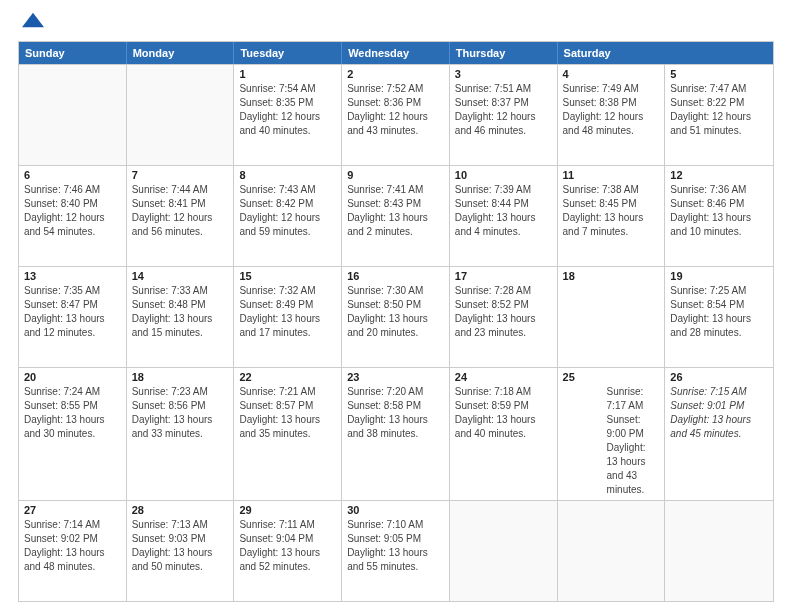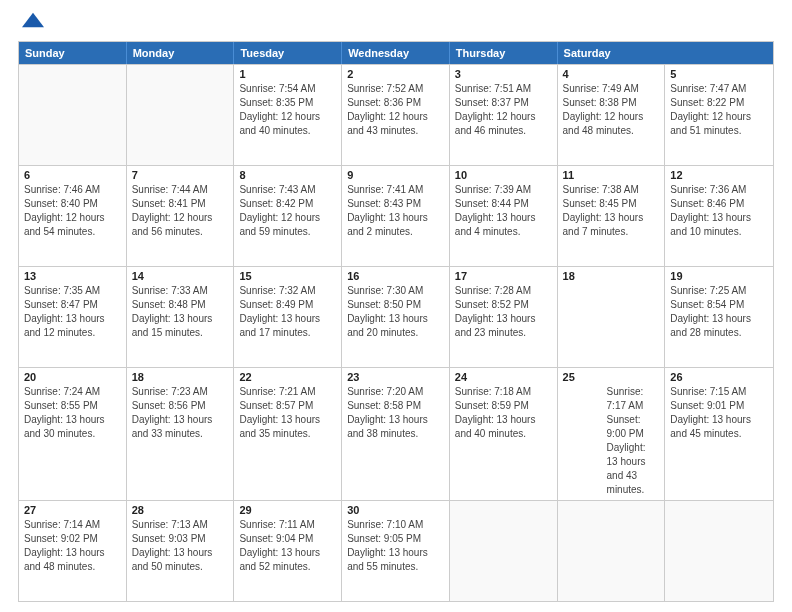--- a/index.html
+++ b/index.html
@@ -295,21 +295,21 @@
 Daylight: 13 hours and 40 minutes.</div>
           </div>
           <div class="cal-cell">
             <div class="day-number">25</div>
             <div class="day-info" style="white-space: pre-line; margin-left: 44px;">Sunrise: 7:17 AM
 Sunset: 9:00 PM
 Daylight: 13 hours and 43 minutes.</div>
           </div>
           <div class="cal-cell">
             <div class="day-number">26</div>
-            <div class="day-info" style="white-space: pre-line;">Sunrise: 7:15 AM
+            <div class="day-info" style="white-space: pre-line; font-style: italic;">Sunrise: 7:15 AM
 Sunset: 9:01 PM
 Daylight: 13 hours and 45 minutes.</div>
           </div>
         </div>
         <div class="cal-week">
           <div class="cal-cell">
             <div class="day-number">27</div>
             <div class="day-info" style="white-space: pre-line;">Sunrise: 7:14 AM
 Sunset: 9:02 PM
 Daylight: 13 hours and 48 minutes.</div>

